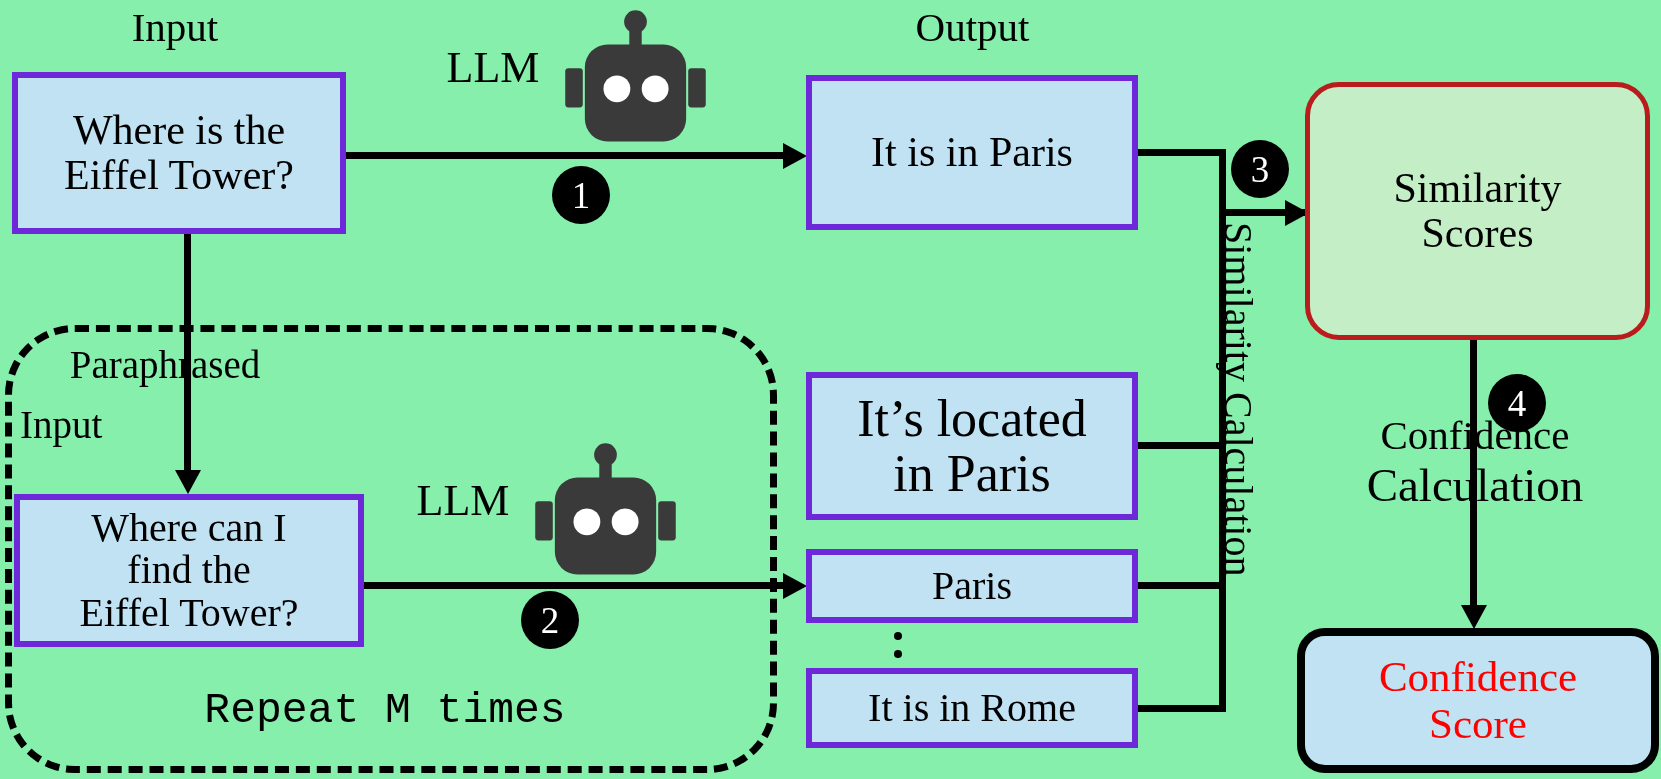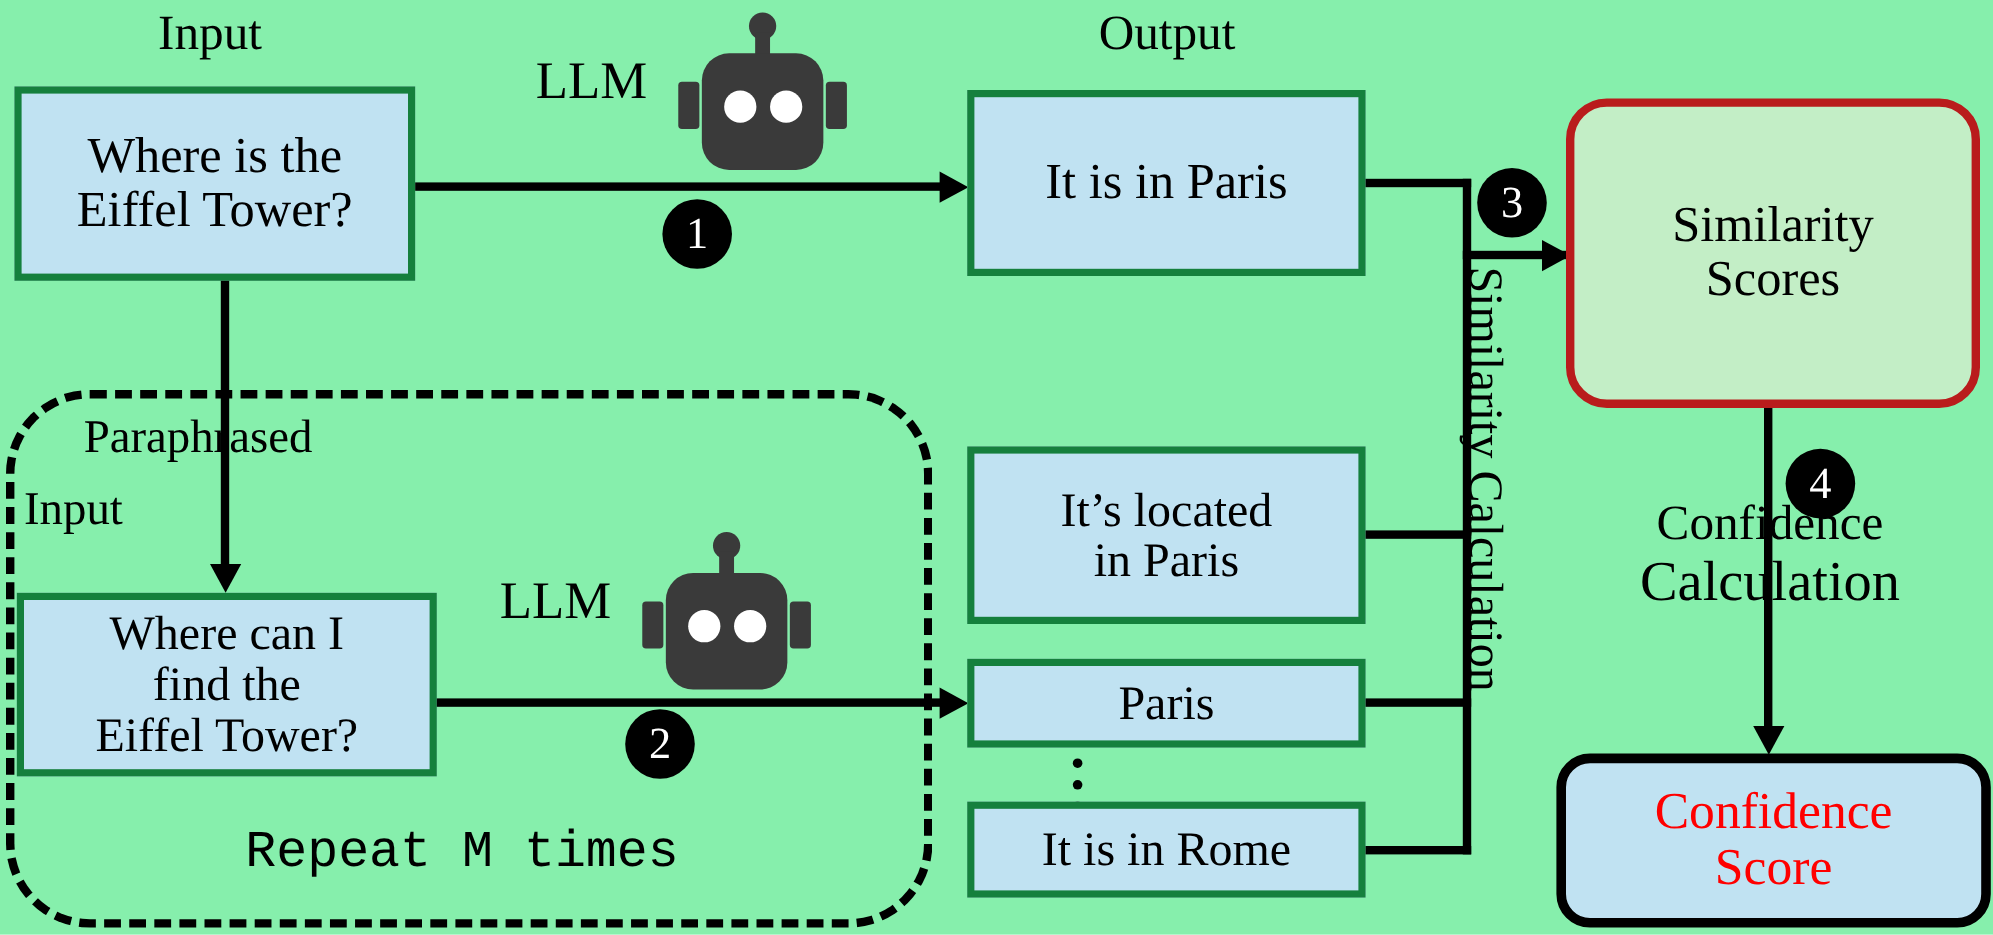--- a/index.html
+++ b/index.html
@@ -3,21 +3,21 @@
 <meta charset="utf-8">
 <style>
   html,body{margin:0;padding:0;background:#ffffff;}
   #stage{
     position:relative;width:1661px;height:779px;background:#86efac;
     font-family:"Liberation Serif","DejaVu Serif",serif;
     overflow:hidden;
   }
   .lbl{position:absolute;color:#000;text-align:center;line-height:1.05;white-space:nowrap;}
   .box{
-    position:absolute;background:#c0e2f2;border:6px solid #15803d;
+    position:absolute;background:#c0e2f2;border:6px solid #6d28d9;
     display:flex;align-items:center;justify-content:center;text-align:center;
     color:#000;line-height:1.06;box-sizing:border-box;
   }
   .box-round{
     position:absolute;display:flex;align-items:center;justify-content:center;
     text-align:center;line-height:1.08;box-sizing:border-box;
   }
   .dashed-region{
     position:absolute;border:7px dashed #000;border-radius:70px;box-sizing:border-box;
   }
@@ -103,21 +103,21 @@
     <circle cx="57" cy="76" r="13" fill="#ffffff"></circle>
     <circle cx="94" cy="76" r="13" fill="#ffffff"></circle>
   </svg>
 
   <div class="line" style="left:364px;top:582px;width:422px;height:7px;"></div>
   <div class="arrowhead ah-right" style="left:783px;top:573px;"></div>
   <div class="badge" style="left:521px;top:591px;width:58px;height:58px;font-size:37px;">
     <span>2</span>
   </div>
 
-  <div class="box" style="left:806px;top:372px;width:332px;height:148px;font-size:40px;flex-direction:column;">
+  <div class="box" style="left:806px;top:372px;width:332px;height:148px;font-size:52px;flex-direction:column;">
     <span>It’s located</span>
     <span>in Paris</span>
   </div>
 
   <div class="box" style="left:806px;top:549px;width:332px;height:74px;font-size:40px;justify-content:center;">
     <span>Paris</span>
   </div>
 
   <div class="vdots" style="left:893px;top:632px;width:10px;height:44px;">
     <i></i>
@@ -136,21 +136,21 @@
   <div class="line" style="left:1219px;top:149px;width:7px;height:563px;"></div>
 
   <div class="line" style="left:1219px;top:209px;width:90px;height:7px;"></div>
   <div class="arrowhead ah-right" style="left:1285px;top:200px;"></div>
   <div class="badge" style="left:1231px;top:140px;width:58px;height:58px;font-size:37px;">
     <span>3</span>
   </div>
 
   <div class="vtext" style="left:1262px;top:222px;font-size:40px;">Similarity Calculation</div>
 
-  <div class="box-round" style="left:1305px;top:82px;width:345px;height:258px;background:#c3eec6;border:7px solid #b91c1c;border-radius:34px;font-size:42px;flex-direction:column;">
+  <div class="box-round" style="left:1305px;top:82px;width:345px;height:258px;background:#c3eec6;border:5px solid #b91c1c;border-radius:34px;font-size:42px;flex-direction:column;">
     <span>Similarity</span>
     <span>Scores</span>
   </div>
 
   <div class="line" style="left:1470px;top:340px;width:7px;height:272px;"></div>
   <div class="arrowhead ah-down" style="left:1461px;top:605px;"></div>
   <div class="badge" style="left:1488px;top:374px;width:58px;height:58px;font-size:37px;">
     <span>4</span>
   </div>
 

